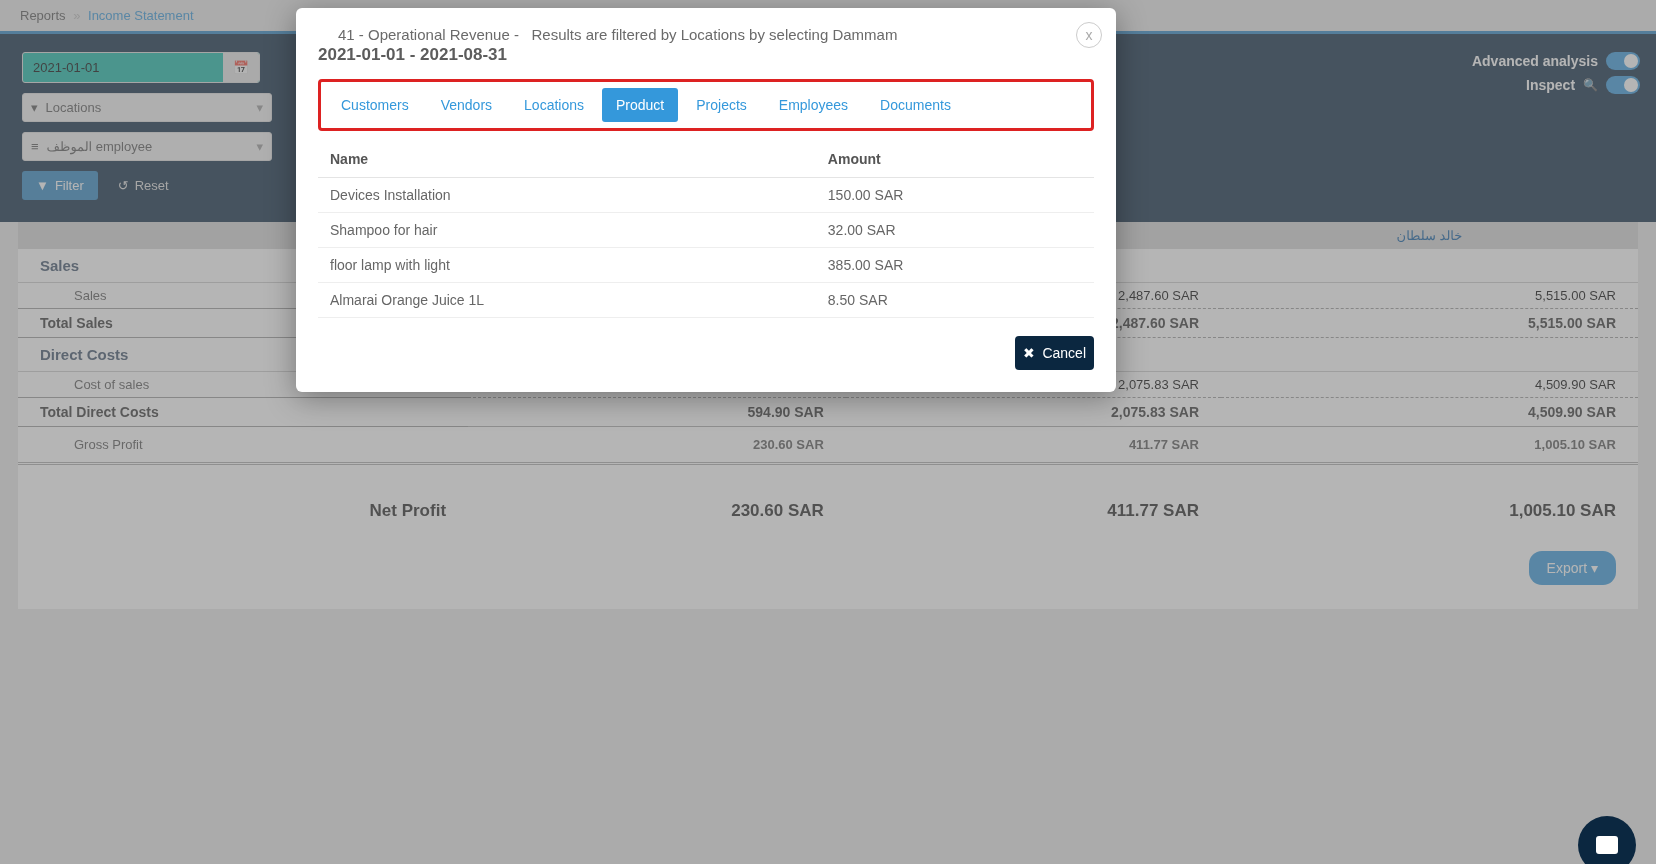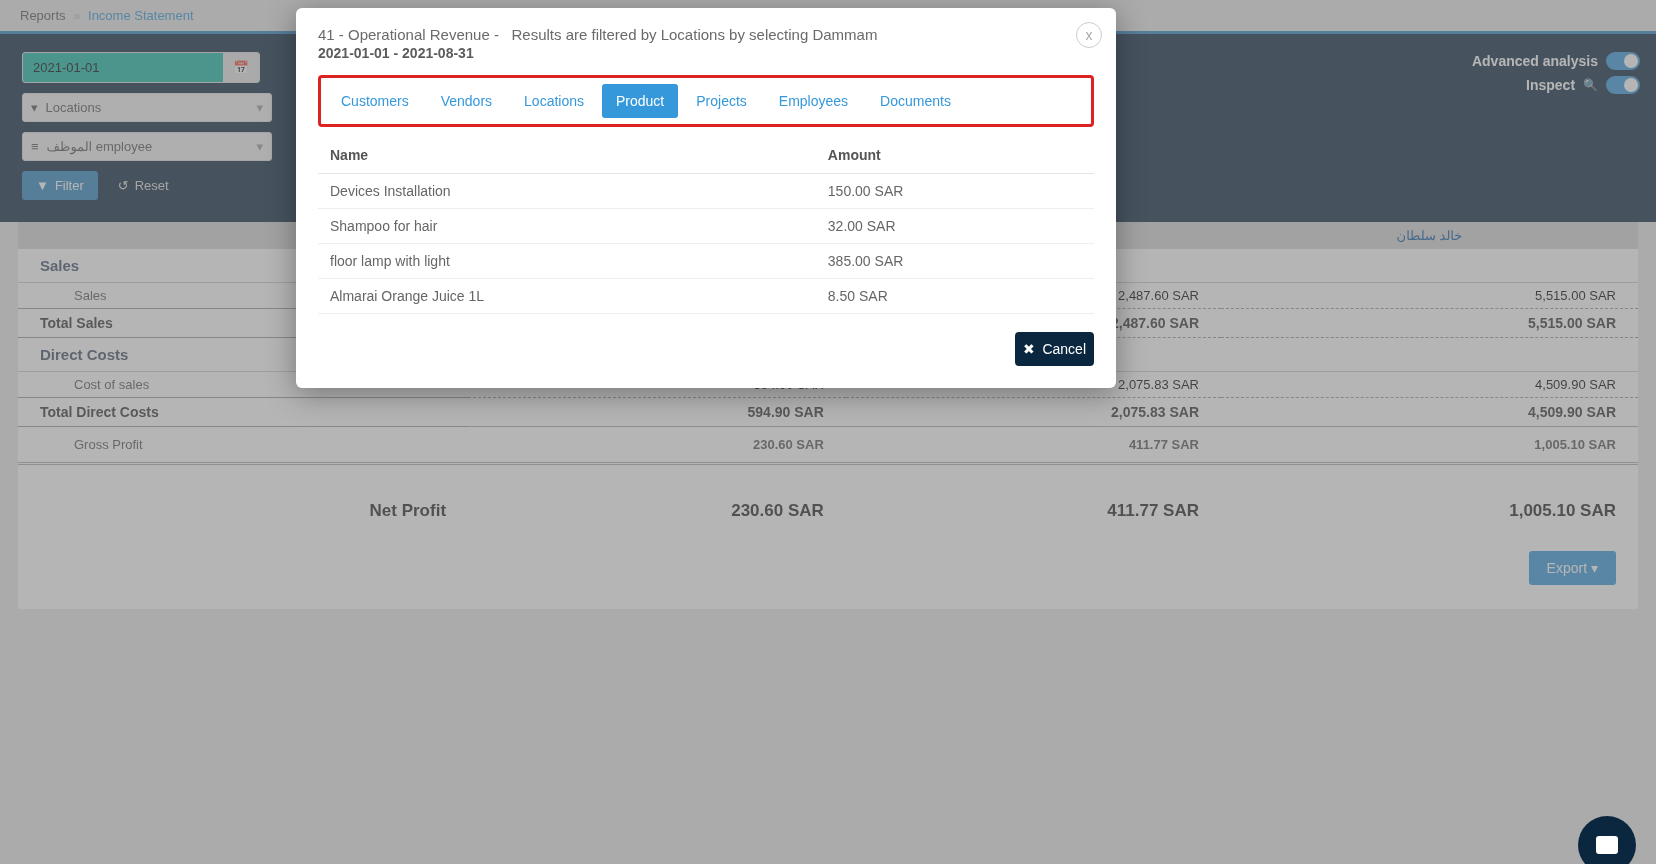--- a/index.html
+++ b/index.html
@@ -35,26 +35,26 @@
 .reptbl .sub td:first-child { text-align:left; }
 .reptbl .dashed { border-bottom:1px dashed #999 !important; }
 .reptbl .tot td { font-weight:bold; color:#333; padding:6px 22px; border-bottom:1px solid #999; text-align:right; font-size:14px; }
 .reptbl .tot td:first-child { text-align:left; }
 .reptbl .gross td { font-weight:bold; color:#555; padding:10px 22px; border-bottom:3px double #aaa; border-top:1px solid #aaa; text-align:right; }
 .reptbl .gross td:first-child { text-align:left; padding-left:56px; font-weight:normal; }
 .reptbl .net td { font-weight:bold; color:#222; font-size:17px; padding:36px 22px 10px; text-align:right; }
 .reptbl .net td:first-child { text-align:right; }
 .redbox { border:2px solid #d22; padding:0 2px; }
 .expwrap { text-align:right; padding:20px 22px 0; }
-.btn-export { background:#3498db; color:#fff; border:none; padding:9px 18px; border-radius:3px; font-size:14px; cursor:pointer; }
+.btn-export { background:#3498db; color:#fff; border:none; padding:9px 18px; border-radius:13px; font-size:14px; cursor:pointer; }
 
 .modal { position:absolute; z-index:20; left:296px; top:8px; width:820px; background:#fff; border-radius:6px; box-shadow:0 6px 30px rgba(0,0,0,.35); padding:18px 22px 22px; }
 .modal-close { position:absolute; right:14px; top:14px; width:26px; height:26px; border:1px solid #ccc; border-radius:50%; color:#aaa; font-size:14px; display:flex; align-items:center; justify-content:center; cursor:pointer; }
-.modal-title { color:#6a6a6a; font-size:15px; }
-.modal-date { color:#5c5c5c; font-weight:bold; font-size:14px; margin-top:2px; margin-bottom:14px; }
+.modal-title { color:#6a6a6a; font-size:15px;margin-left:20px; }
+.modal-date { color:#5c5c5c; font-weight:bold; font-size:17px; margin-top:2px; margin-bottom:14px; }
 .tabwrap { border:3px solid #d22; border-radius:4px; padding:6px; display:flex; gap:4px;text-align:center; }
 .tab { padding:9px 14px; color:#3498db; font-size:14px; border-radius:3px; cursor:pointer; }
 .tab.active { background:#3498db; color:#fff; }
 .mtbl { width:100%; border-collapse:collapse; margin-top:10px; font-size:14px; color:#666; }
 .mtbl th { text-align:left; color:#555; font-weight:bold; padding:10px 12px; border-bottom:1px solid #e4e4e4; }
 .mtbl td { padding:9px 12px; border-bottom:1px solid #eee; }
 .btn-cancel { background:#0b2740; color:#fff; border:none; padding:9px 8px; border-radius:4px; font-size:14px; float:right; margin-top:18px; cursor:pointer; }
 .chat-bubble { position:absolute; right:20px; bottom:-10px; width:58px; height:58px; background:#0b2740; border-radius:50%; z-index:30; display:flex; align-items:center; justify-content:center; }
 .chat-bubble .inner { width:22px; height:18px; background:#fff; border-radius:3px; }
 </style>

